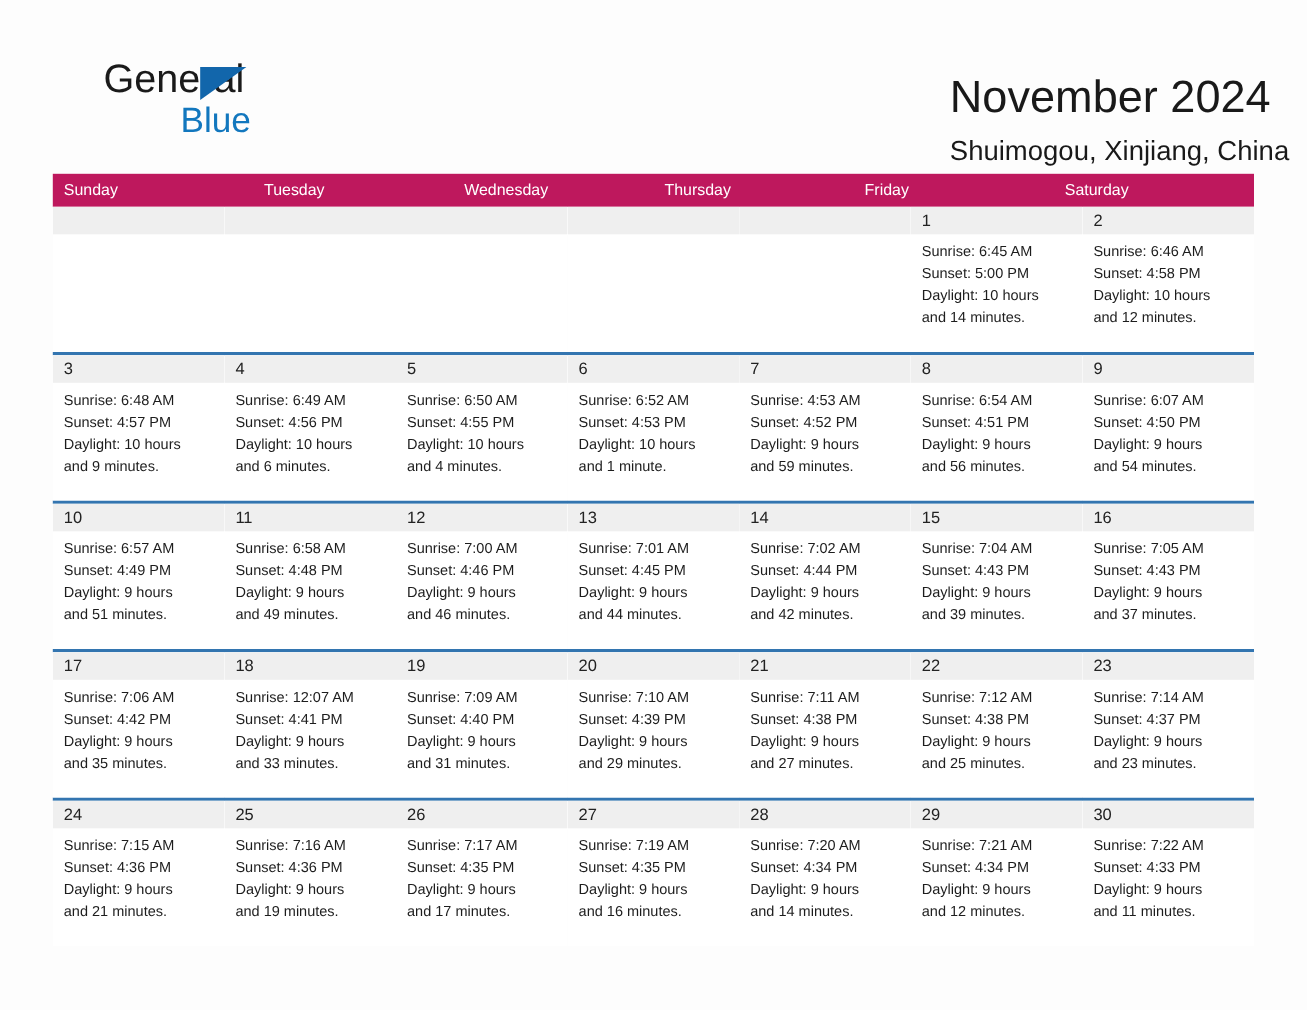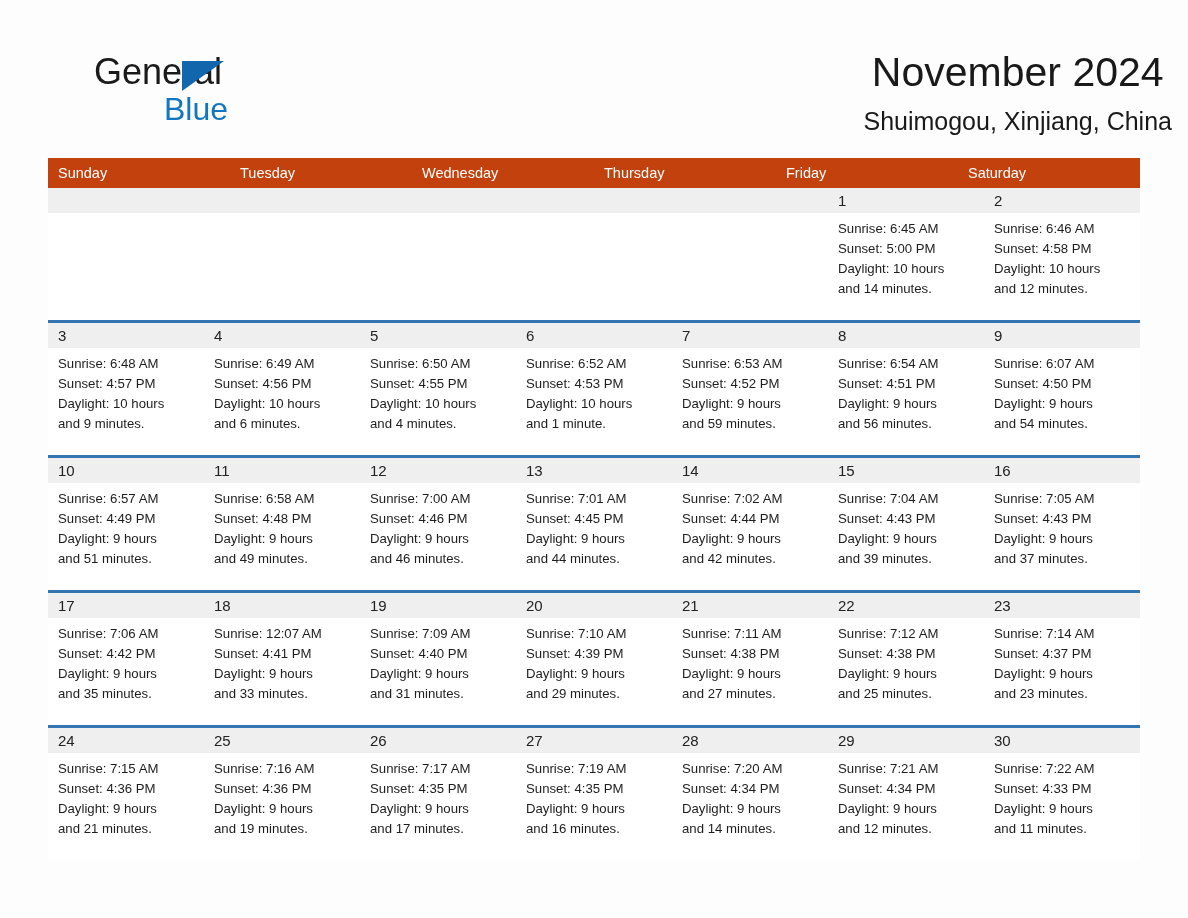--- a/index.html
+++ b/index.html
@@ -65,22 +65,22 @@
     font-size: 32px;
     line-height: 40px;
     color: #1277be;
     font-family: "Liberation Sans", sans-serif;
     font-weight: 400;
   }
 
   .title-block {
     position: absolute;
     right: 52px;
-    top: 46px;
-    text-align: center;
+    top: 62px;
+    text-align: left;
   }
   .month-title {
     font-size: 41px;
     line-height: 52px;
     color: #191919;
     font-weight: 400;
     white-space: nowrap;
   }
   .location-title {
     font-size: 25px;
@@ -95,21 +95,21 @@
   .calendar {
     position: absolute;
     left: 48px;
     top: 158px;
     width: 1092px;
   }
   .weekday-row {
     display: flex;
     width: 1092px;
     height: 30px;
-    background: #c2410c;
+    background: #be185d;
   }
   .weekday-cell {
     flex: 1 1 0;
     min-width: 0;
     color: #ffffff;
     font-size: 14.5px;
     line-height: 30px;
     padding-left: 10px;
     box-sizing: border-box;
     white-space: nowrap;
@@ -254,21 +254,21 @@
             <div class="day-body">
               <div class="day-line">Sunrise: 6:52 AM</div>
               <div class="day-line">Sunset: 4:53 PM</div>
               <div class="day-line">Daylight: 10 hours</div>
               <div class="day-line">and 1 minute.</div>
             </div>
           </div>
           <div class="day-cell">
             <div class="day-number-band"><span class="day-number">7</span></div>
             <div class="day-body">
-              <div class="day-line">Sunrise: 6:53 AM</div>
+              <div class="day-line">Sunrise: 4:53 AM</div>
               <div class="day-line">Sunset: 4:52 PM</div>
               <div class="day-line">Daylight: 9 hours</div>
               <div class="day-line">and 59 minutes.</div>
             </div>
           </div>
           <div class="day-cell">
             <div class="day-number-band"><span class="day-number">8</span></div>
             <div class="day-body">
               <div class="day-line">Sunrise: 6:54 AM</div>
               <div class="day-line">Sunset: 4:51 PM</div>

